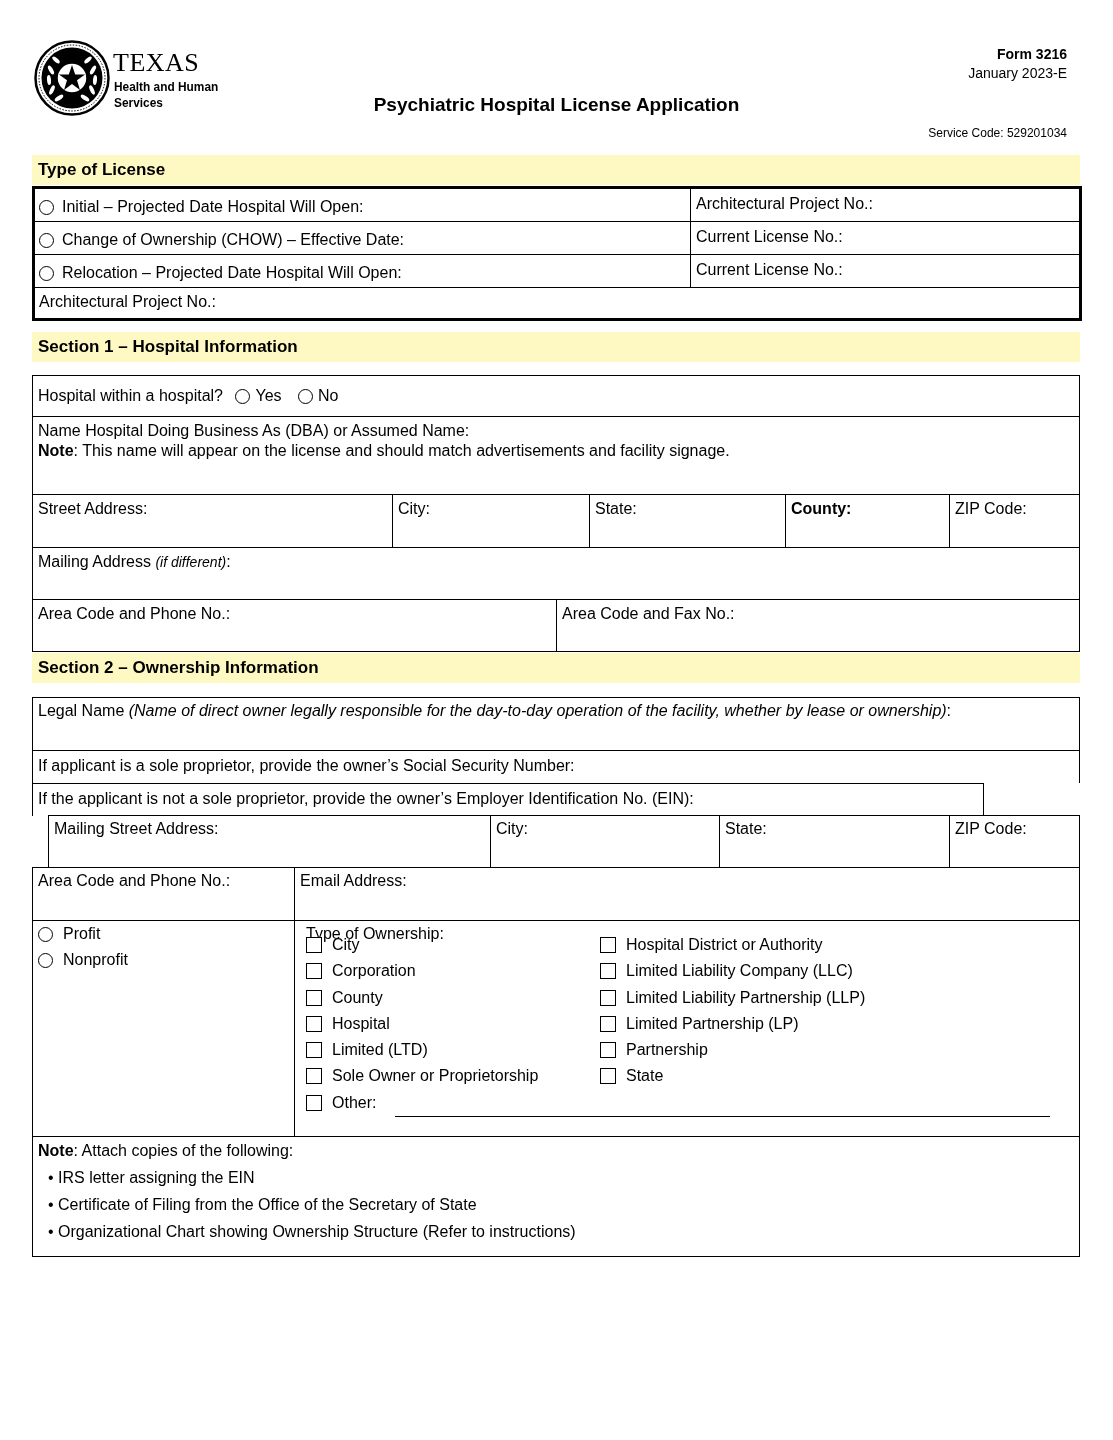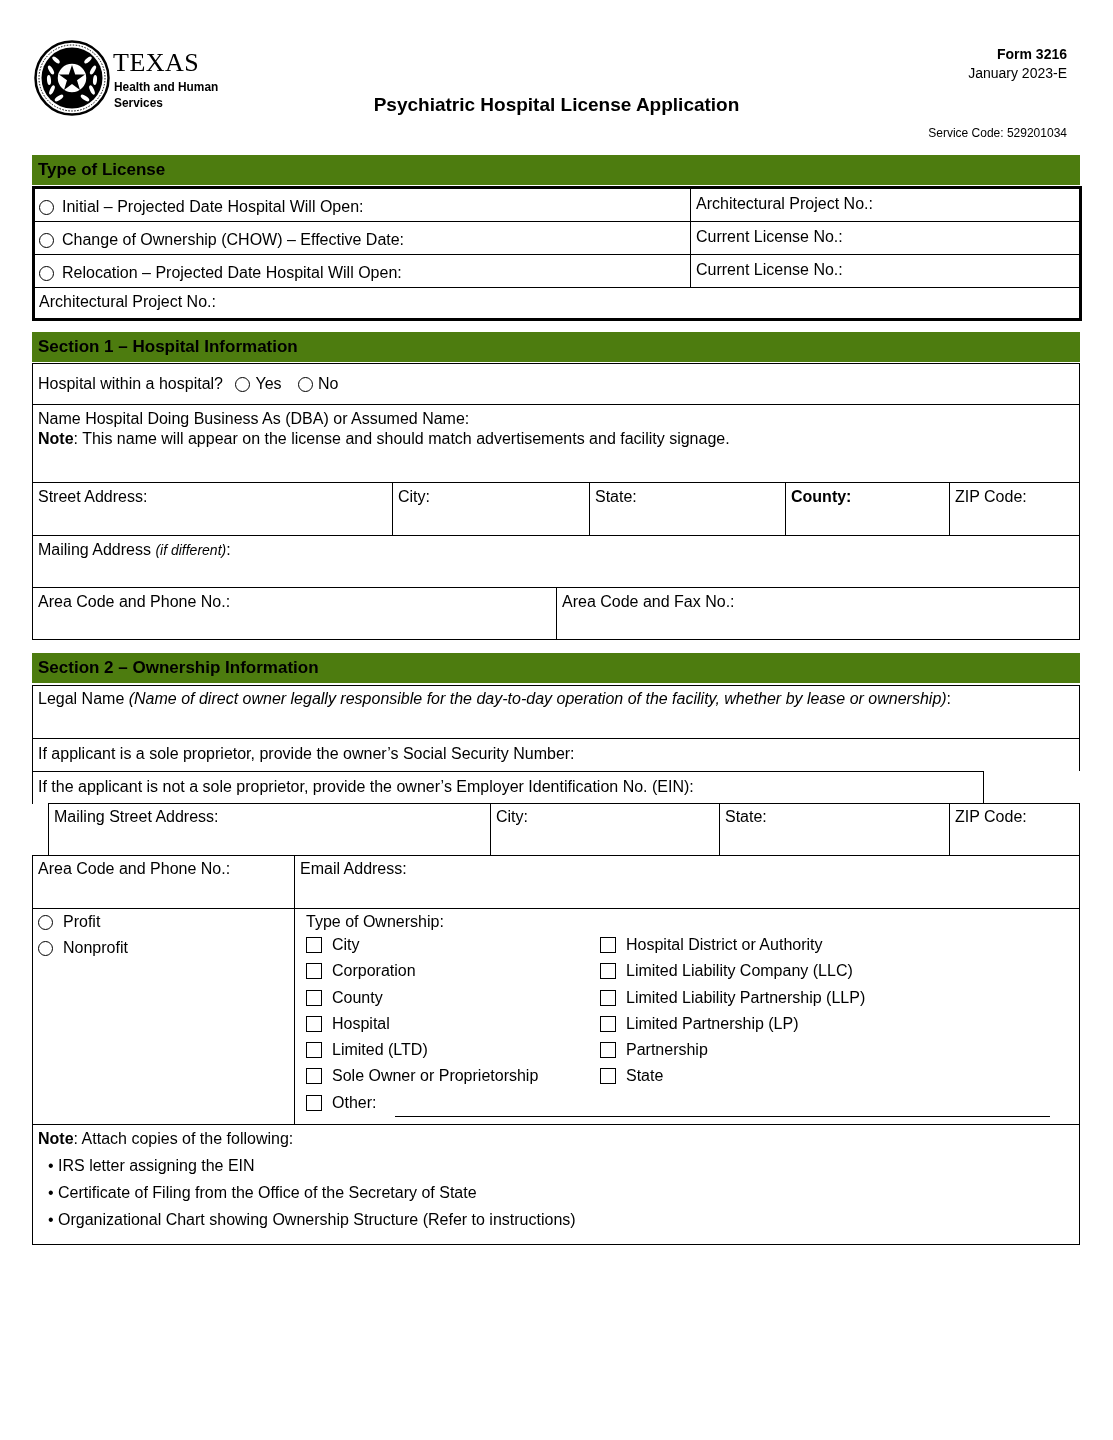--- a/index.html
+++ b/index.html
@@ -9,24 +9,24 @@
   .logo { left: 34px; top: 40px; width: 200px; height: 78px; }
   .logo-seal { position: absolute; left: 0; top: 0; width: 76px; height: 76px; }
   .logo-texas { position: absolute; left: 79px; top: 10px; font-family: "Liberation Serif", serif; font-size: 26px; letter-spacing: 0.5px; line-height: 26px; }
   .logo-sub { position: absolute; left: 80px; top: 39px; font-size: 13.5px; font-weight: bold; line-height: 16px; transform: scaleX(0.88); transform-origin: left top; white-space: nowrap; }
   .form-no { right: 46px; top: 46px; font-weight: bold; font-size: 14px; text-align: right; }
   .form-date { right: 46px; top: 65px; font-size: 14px; text-align: right; }
   .title { left: 0; width: 1113px; top: 94px; text-align: center; font-weight: bold; font-size: 19px; }
   .service { right: 46px; top: 126px; font-size: 12px; text-align: right; }
 
   
-  .sec-head { left: 32px; width: 1048px; height: 30px; background: #4d7c0f; font-weight: bold; font-size: 17px; line-height: 30px; padding-left: 6px; box-sizing: border-box; }
+  .sec-head { left: 32px; width: 1048px; height: 30px; background: #fef9c3; font-weight: bold; font-size: 17px; line-height: 30px; padding-left: 6px; box-sizing: border-box; }
 
   
-  .cell { position: absolute; box-sizing: border-box; padding: 6px 5px; font-size: 16px; line-height: 20px; }
+  .cell { position: absolute; box-sizing: border-box; padding: 6px 5px; font-size: 16px; line-height: 20px; margin-top: 12px; }
   .bl { border-left: 1px solid #000; }
   .bt { border-top: 1px solid #000; }
   .br { border-right: 1px solid #000; }
   .bb { border-bottom: 1px solid #000; }
 
   .radio { display: inline-block; width: 15px; height: 15px; border: 1px solid #000; border-radius: 50%; vertical-align: -3px; margin-right: 8px; box-sizing: border-box; background: #fff; cursor: pointer; }
   .checkbox { display: inline-block; width: 16px; height: 16px; border: 1px solid #000; vertical-align: -3px; margin-right: 10px; box-sizing: border-box; background: #fff; cursor: pointer; }
 
   
   .lic-box { left: 32px; top: 186px; width: 1050px; height: 135px; border: 3px solid #000; box-sizing: border-box; }

